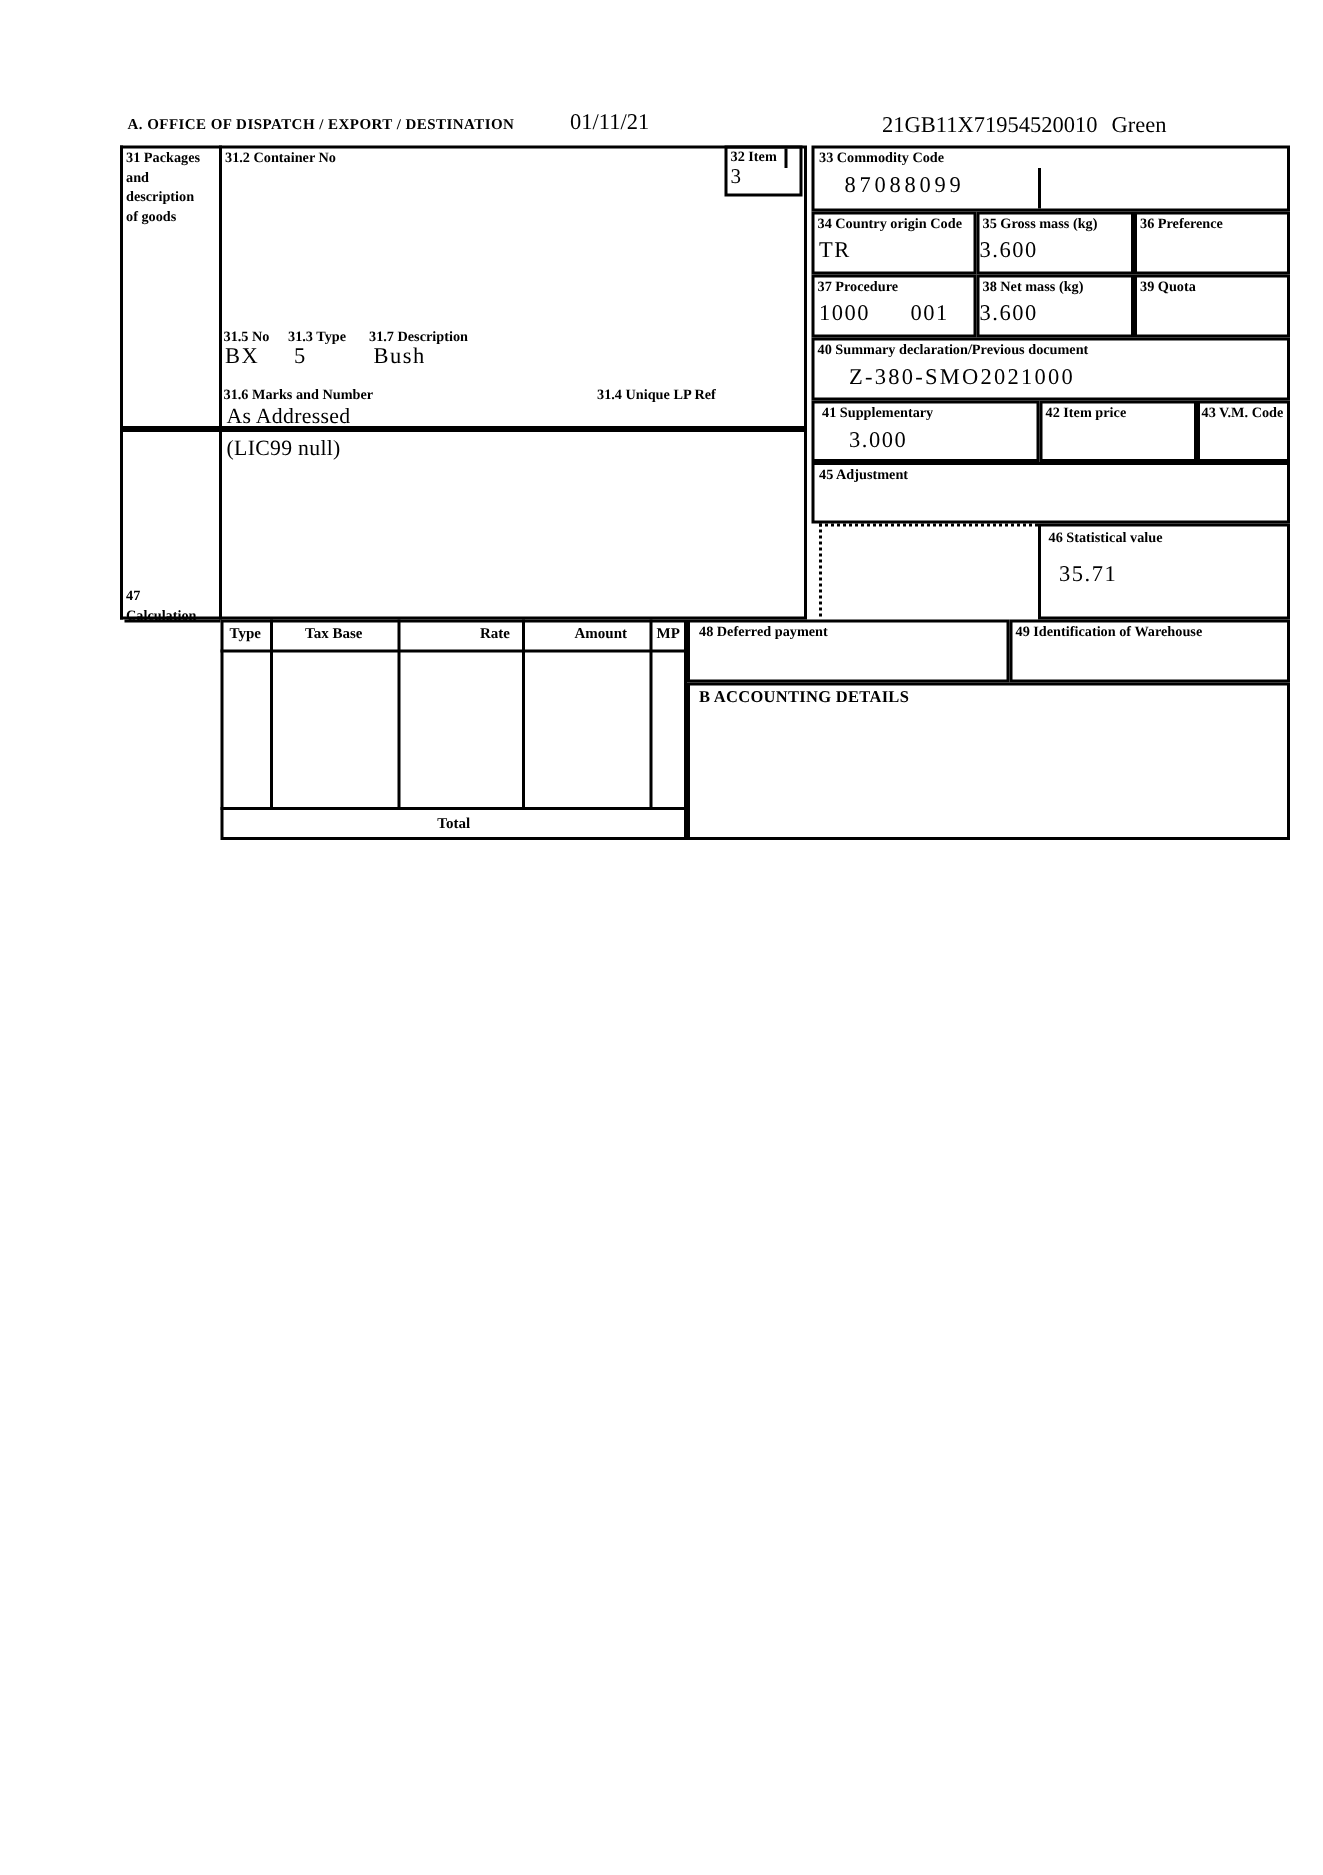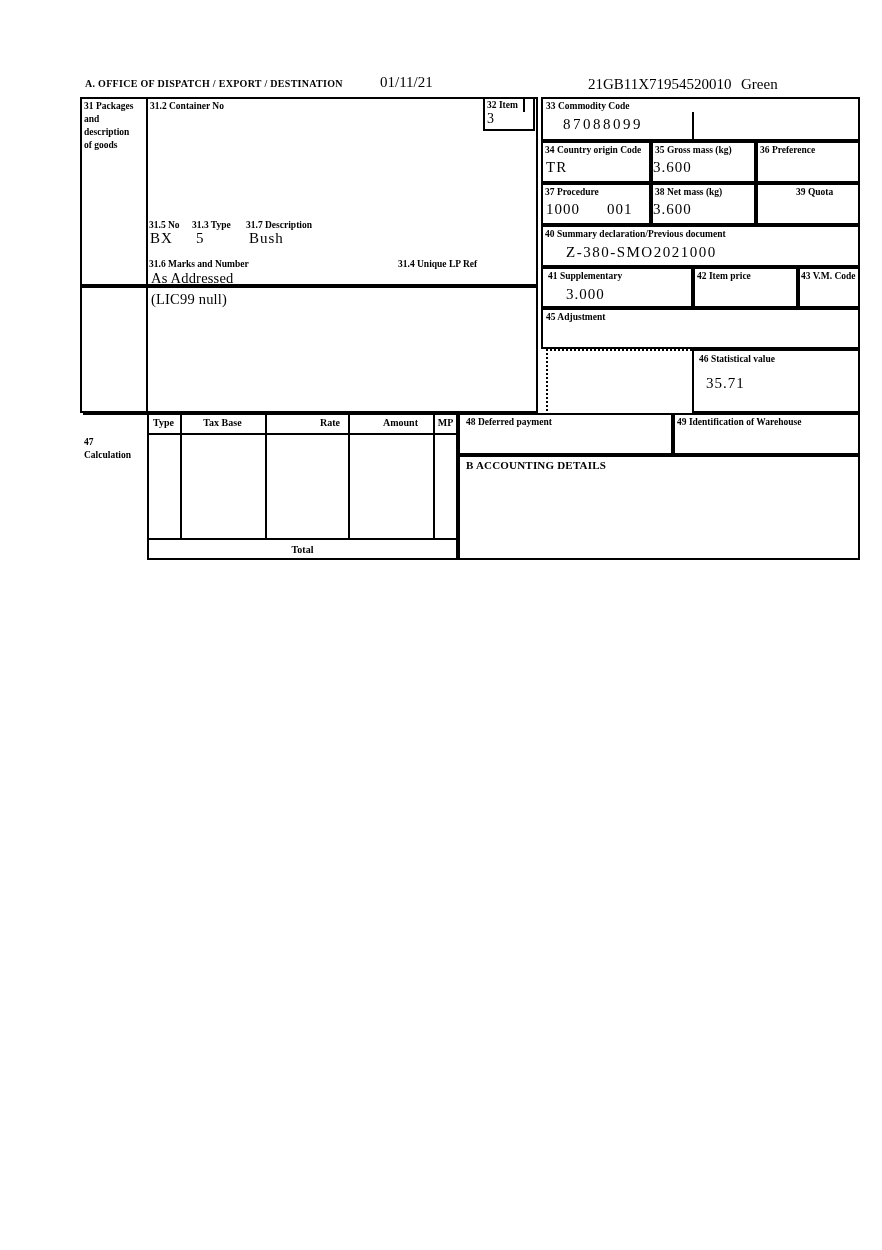--- a/index.html
+++ b/index.html
@@ -71,21 +71,21 @@
   <div class="lbl" style="left:760px;top:145px;">36 Preference</div>
 
   <div class="box" style="left:541px;top:183px;width:110px;height:42px;"></div>
   <div class="box" style="left:651px;top:183px;width:105px;height:42px;"></div>
   <div class="box" style="left:756px;top:183px;width:104px;height:42px;"></div>
   <div class="lbl" style="left:545px;top:187px;">37 Procedure</div>
   <div class="val" style="left:546px;top:201px;">1000</div>
   <div class="val" style="left:607px;top:201px;">001</div>
   <div class="lbl" style="left:655px;top:187px;">38 Net mass (kg)</div>
   <div class="val" style="left:653px;top:201px;">3.600</div>
-  <div class="lbl" style="left:760px;top:187px;margin-left:36px;">39 Quota</div>
+  <div class="lbl" style="left:760px;top:187px;">39 Quota</div>
 
   <div class="box" style="left:541px;top:225px;width:319px;height:42px;"></div>
   <div class="lbl" style="left:545px;top:229px;">40 Summary declaration/Previous document</div>
   <div class="val" style="left:566px;top:244px;letter-spacing:1.5px;">Z-380-SMO2021000</div>
 
   <div class="box" style="left:541px;top:267px;width:152px;height:41px;"></div>
   <div class="box" style="left:693px;top:267px;width:105px;height:41px;"></div>
   <div class="box" style="left:798px;top:267px;width:62px;height:41px;"></div>
   <div class="lbl" style="left:548px;top:271px;">41 Supplementary</div>
   <div class="val" style="left:566px;top:286px;">3.000</div>
@@ -97,21 +97,21 @@
 
   <div class="box" style="left:541px;top:308px;width:319px;height:41px;"></div>
   <div class="lbl" style="left:546px;top:312px;">45 Adjustment</div>
 
   <div class="dotted" style="left:546px;top:349px;width:146px;height:62px;"></div>
   <div class="box" style="left:692px;top:349px;width:168px;height:64px;"></div>
   <div class="lbl" style="left:699px;top:354px;">46 Statistical value</div>
   <div class="val" style="left:706px;top:375px;">35.71</div>
 
   <div class="hline" style="left:83px;top:413px;width:64px;"></div>
-  <div class="lbl-stack" style="left:84px;top:436px;width:62px;">
+  <div class="lbl-stack" style="left:84px;top:392px;width:62px;">
     <div>47</div>
     <div>Calculation</div>
   </div>
 
   <div class="box" style="left:147px;top:413px;width:311px;height:147px;"></div>
   <div class="vline" style="left:180px;top:413px;height:125px;"></div>
   <div class="vline" style="left:265px;top:413px;height:125px;"></div>
   <div class="vline" style="left:348px;top:413px;height:125px;"></div>
   <div class="vline" style="left:433px;top:413px;height:125px;"></div>
   <div class="hline" style="left:147px;top:433px;width:311px;"></div>

